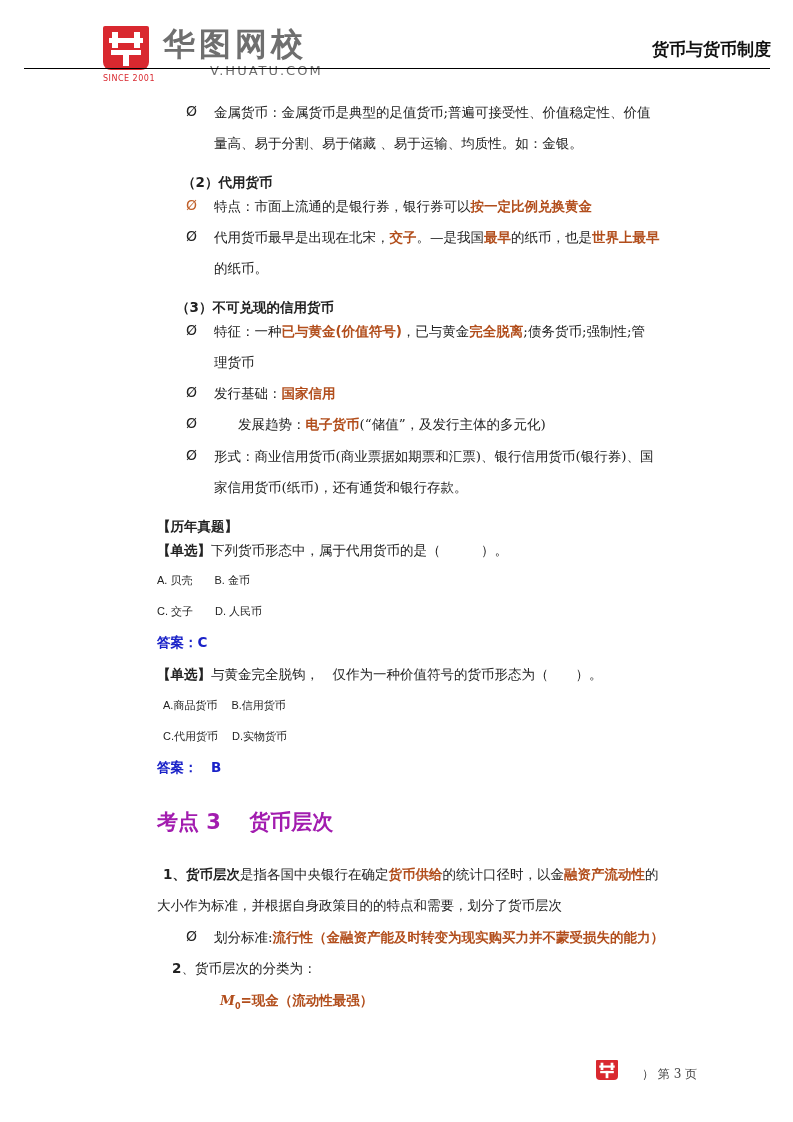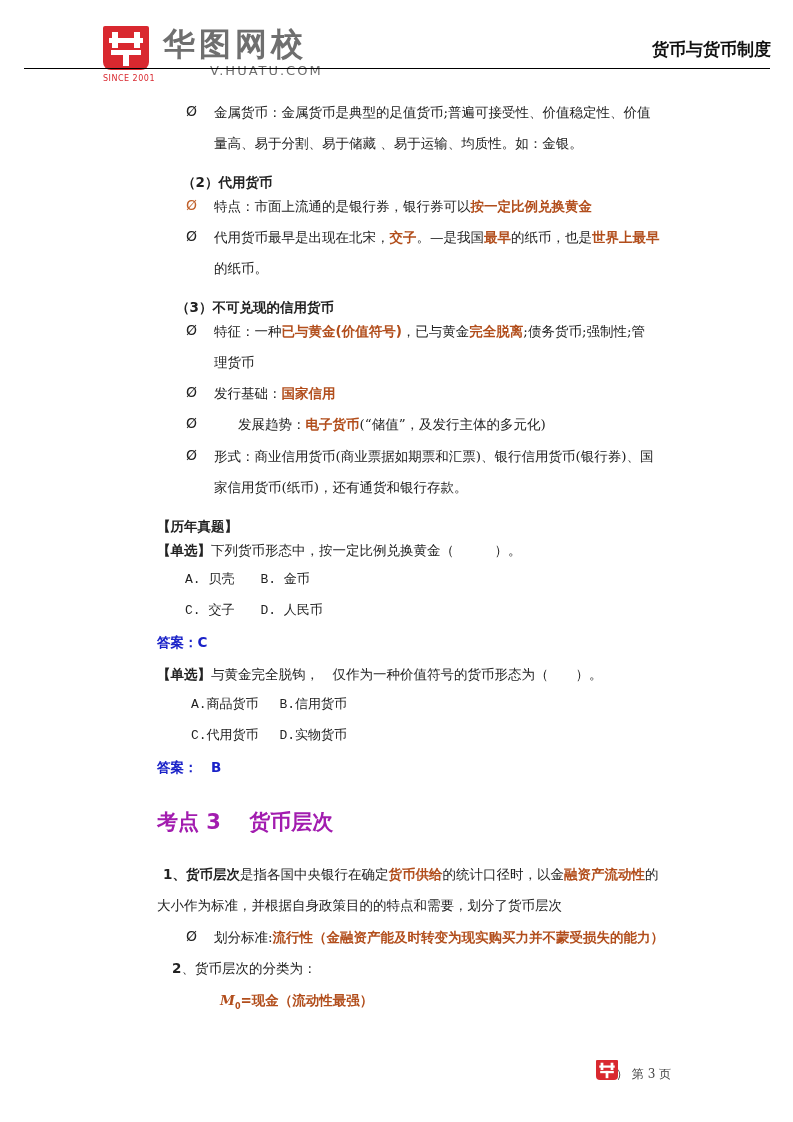--- a/index.html
+++ b/index.html
@@ -19,25 +19,25 @@
   .header-line { left:24px; top:68px; width:746px; height:1px; background:#000; }
   .header-title { right:22px; top:38px; font-family:"DejaVu Sans", sans-serif; font-size:17px;
                   font-weight:bold; color:#111; }
   
   .line { position:absolute; font-size:13.5px; line-height:20px; white-space:nowrap; }
   .bullet { position:absolute; font-family:"DejaVu Sans", sans-serif; font-size:14px; color:#222; }
   .bullet.orange { color:#c0602a; }
   .hl { color:#b24e1c; font-weight:bold; font-family:"DejaVu Sans", sans-serif; }
   .bold { font-weight:bold; font-family:"DejaVu Sans", sans-serif;margin-top:8px; }
   .ans { color:#1a22c8; font-weight:bold; font-family:"DejaVu Sans", sans-serif; }
-  .mono { font-family:Liberation Mono, monospace; font-size:13px;margin-left:28px; }
+  .mono { font-family:Liberation Sans, sans-serif; font-size:11px; }
   .h2 { position:absolute; font-family:"DejaVu Sans", sans-serif; font-size:21px; font-weight:bold; color:#a21caf; }
   
   .foot-logo { left:596px; top:1060px; width:22px; height:20px; background:#d9282f; border-radius:1px 1px 4px 4px; }
-  .foot-text { left:616px; top:1066px; font-size:12px; color:#444; }
+  .foot-text { left:642px; top:1066px; font-size:12px; color:#444; }
 </style>
 </head>
 <body>
 
 <div class="abs logo-box">
   <svg width="46" height="44" viewBox="0 0 46 44">
     <rect x="9" y="6" width="6" height="16" fill="#fff"></rect>
     <rect x="31" y="6" width="6" height="16" fill="#fff"></rect>
     <rect x="6" y="12" width="34" height="5" fill="#fff"></rect>
     <rect x="8" y="24" width="30" height="5" fill="#fff"></rect>
@@ -85,21 +85,21 @@
   <span>发展趋势：</span><span class="hl">电子货币</span><span>(“储值”，及发行主体的多元化)</span>
 </div>
 
 <span class="bullet" style="left:186px;top:447px;">Ø</span>
 <div class="line" style="left:214px;top:446px;">形式：商业信用货币(商业票据如期票和汇票)、银行信用货币(银行券)、国</div>
 <div class="line" style="left:214px;top:477px;">家信用货币(纸币)，还有通货和银行存款。</div>
 
 <div class="line bold" style="left:157px;top:508px;">【历年真题】</div>
 
 <div class="line" style="left:157px;top:540px;">
-  <span class="bold">【单选】</span><span>下列货币形态中，按一定比例兑换黄金（　　　）。</span>
+  <span class="bold">【单选】</span><span>下列货币形态中，属于代用货币的是（　　　）。</span>
 </div>
 <div class="line mono" style="left:157px;top:570px;">A. 贝壳　　B. 金币</div>
 <div class="line mono" style="left:157px;top:601px;">C. 交子　　D. 人民币</div>
 <div class="line ans" style="left:157px;top:632px;">答案：C</div>
 
 <div class="line" style="left:157px;top:664px;">
   <span class="bold">【单选】</span><span>与黄金完全脱钩，　仅作为一种价值符号的货币形态为（　　）。</span>
 </div>
 <div class="line mono" style="left:163px;top:695px;">A.商品货币　 B.信用货币</div>
 <div class="line mono" style="left:163px;top:726px;">C.代用货币　 D.实物货币</div>

